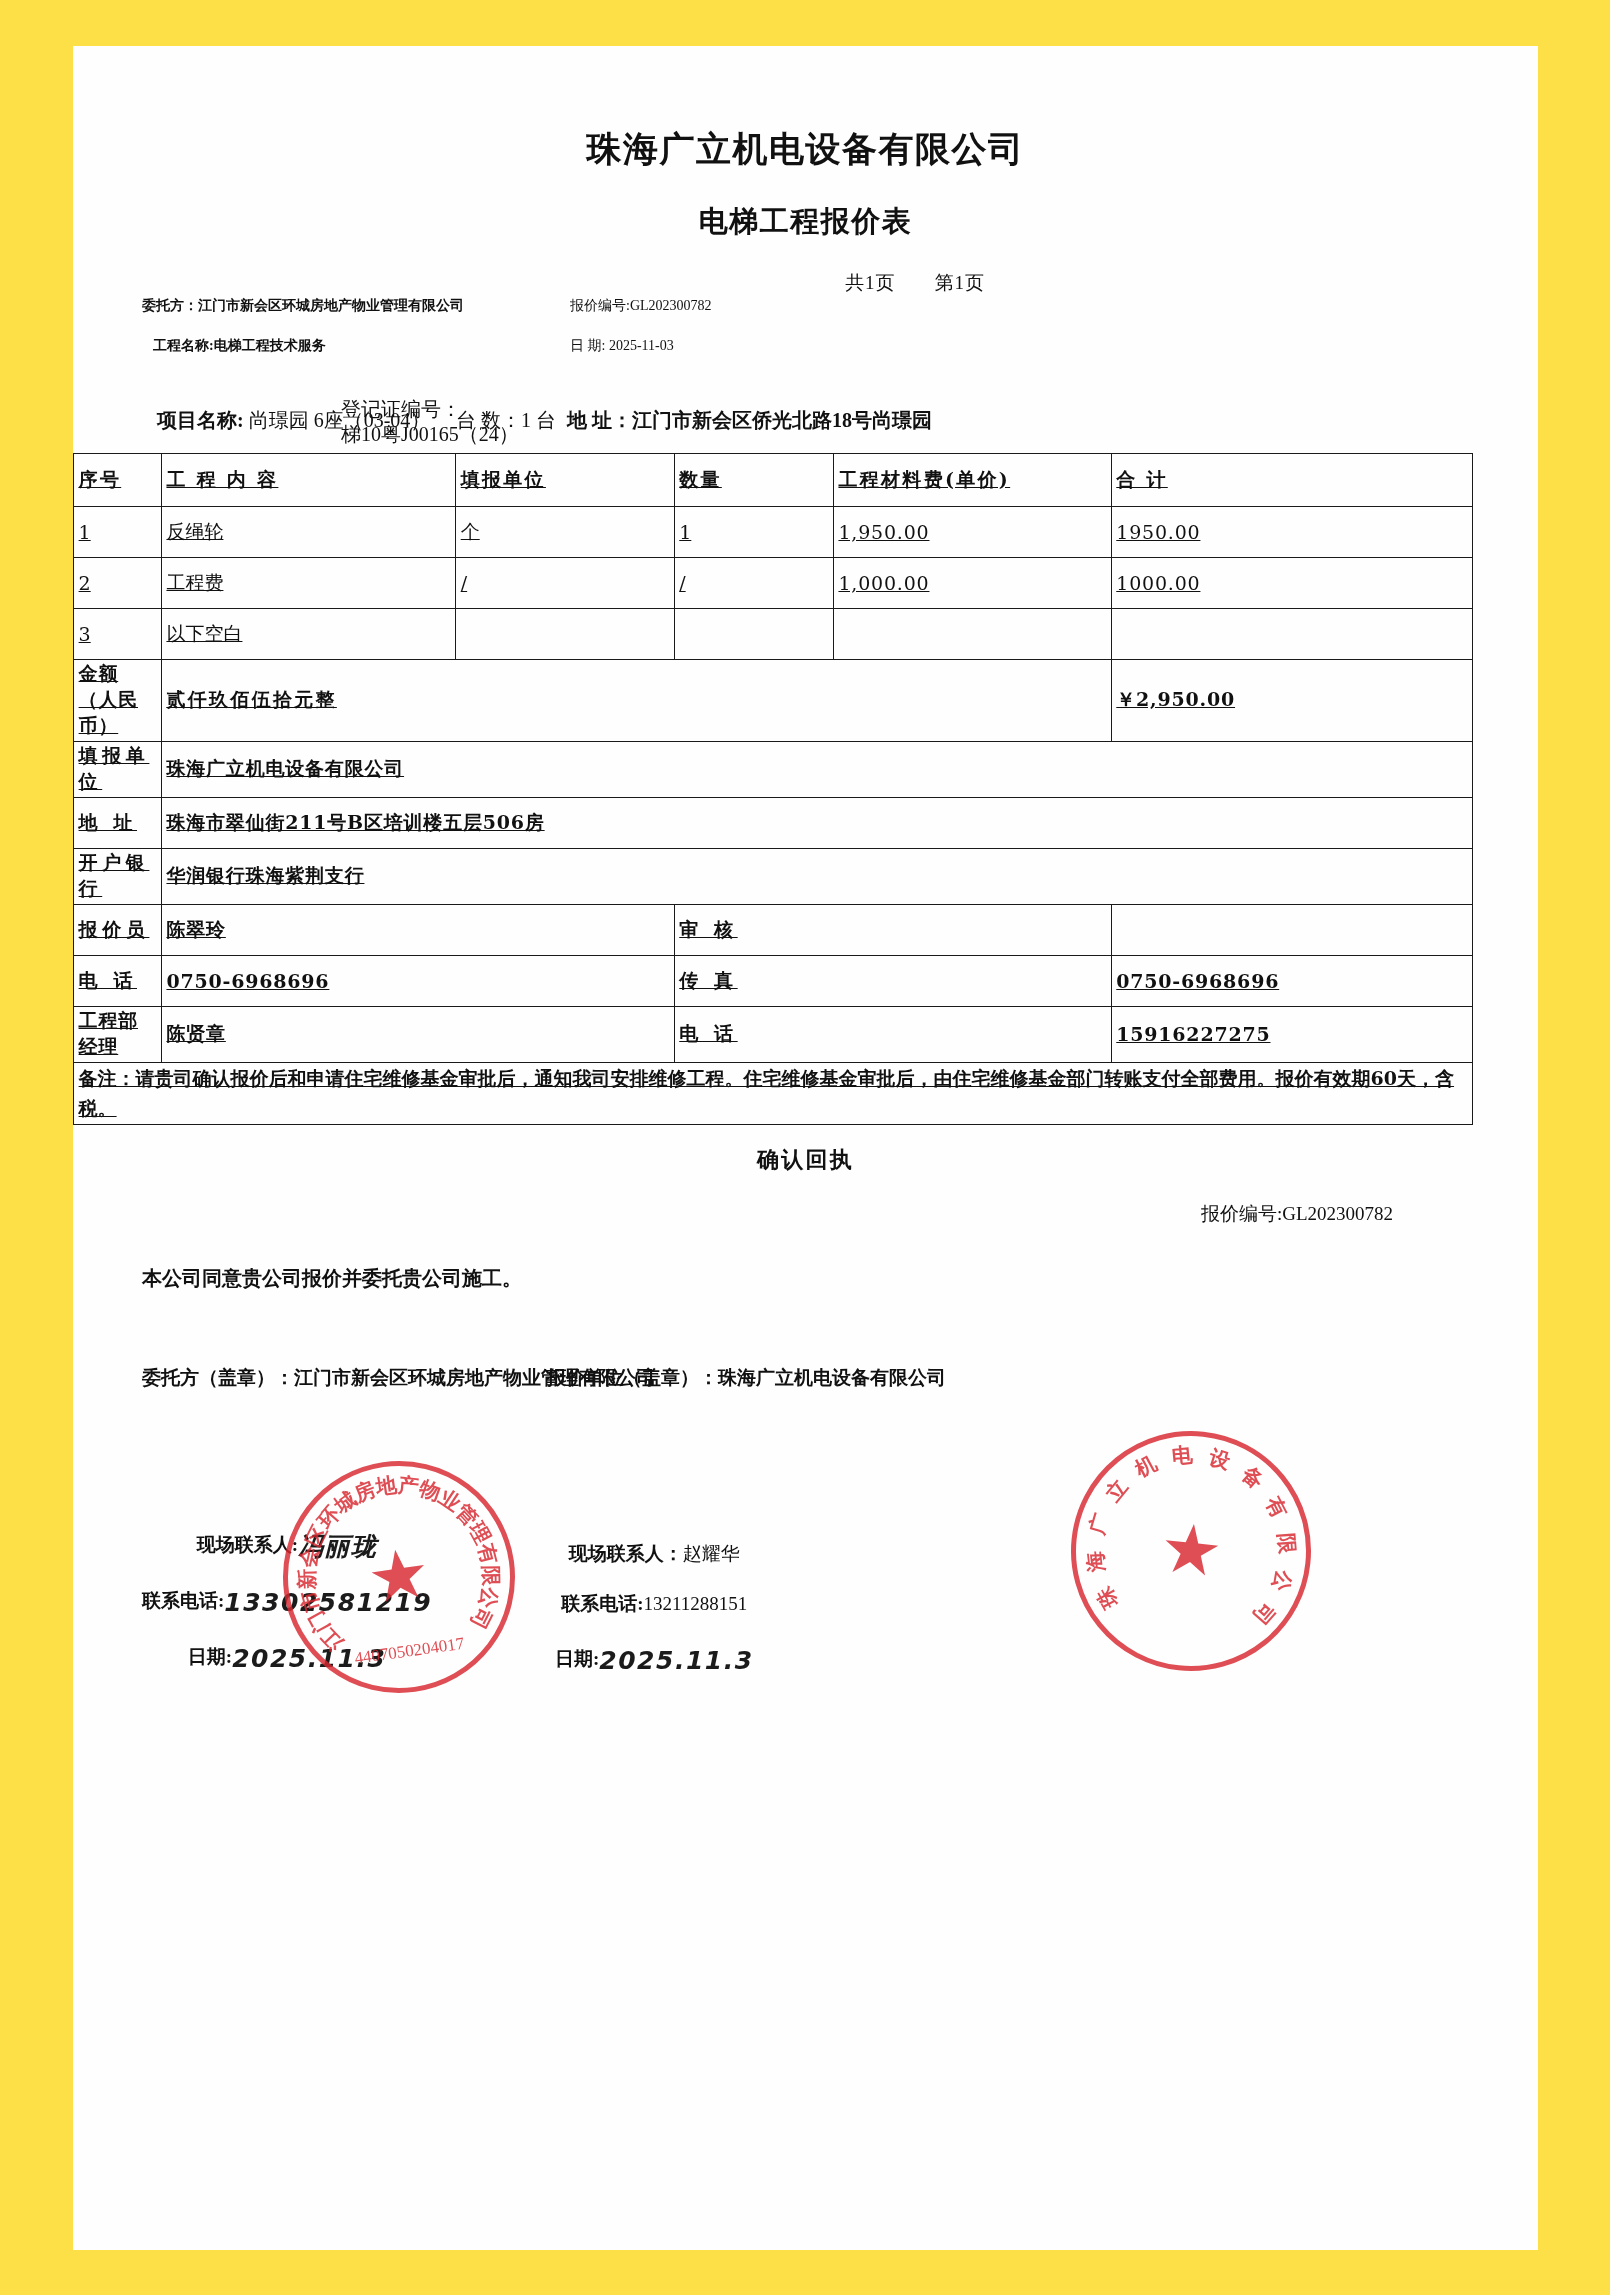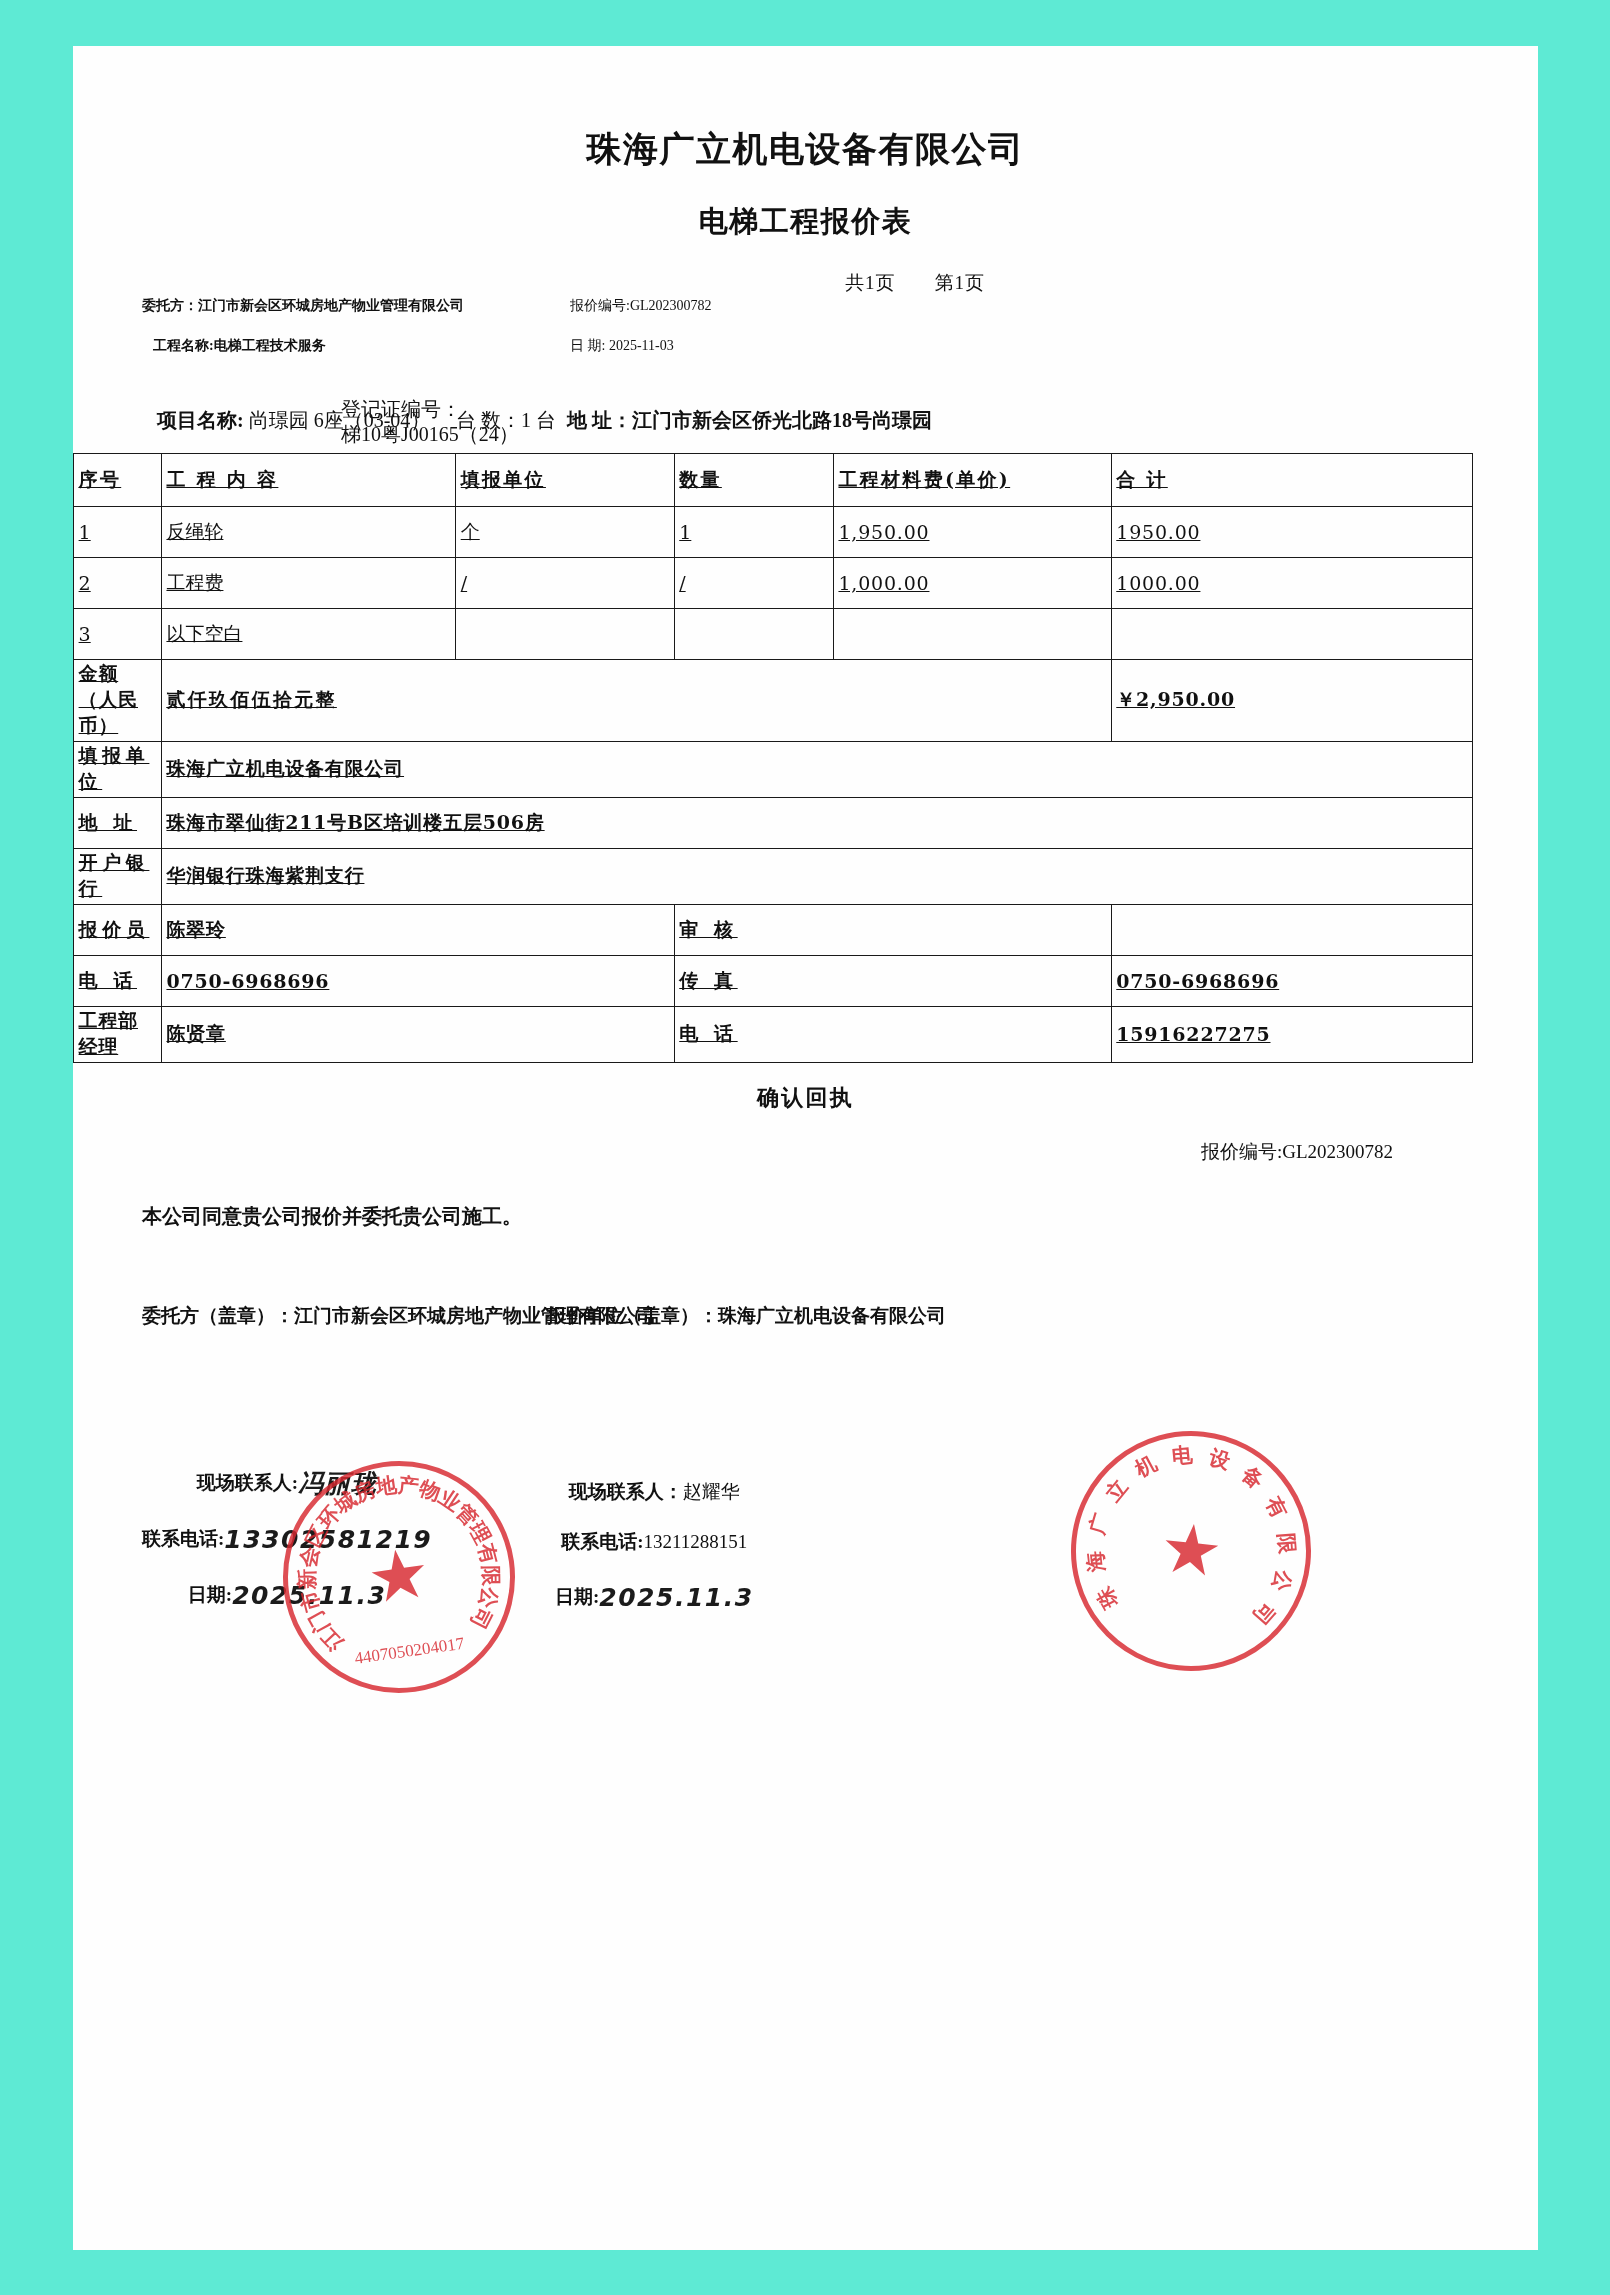--- a/index.html
+++ b/index.html
@@ -4,21 +4,21 @@
 <style>
   html, body {
     margin: 0;
     padding: 0;
     background: #b8b8b8;
   }
   .page {
     position: relative;
     width: 1611px;
     height: 2295px;
-    background: #5eead4;
+    background: #fde047;
     margin: 0 auto;
     font-family: "Liberation Serif", "DejaVu Serif", serif;
     color: #111;
     overflow: hidden;
   }
   .sheet {
     position: absolute;
     left: 73px;
     top: 46px;
     width: 1465px;
@@ -346,20 +346,23 @@
           <td colspan="2" class="label-cell">传    真</td>
           <td class="centerbold money">0750-6968696</td>
         </tr>
         <tr>
           <td class="label-cell" style="letter-spacing:0.8px;">工程部经理</td>
           <td colspan="2" class="centerbold">陈贤章</td>
           <td colspan="2" class="label-cell">电    话</td>
           <td class="centerbold money">15916227275</td>
         </tr>
 
+        <tr>
+          <td colspan="6" class="remark">备注：请贵司确认报价后和申请住宅维修基金审批后，通知我司安排维修工程。住宅维修基金审批后，由住宅维修基金部门转账支付全部费用。报价有效期60天，含税。</td>
+        </tr>
       </tbody>
     </table>
 
     <div class="receipt-title">确认回执</div>
 
     <div class="receipt-no">
       <span>报价编号:</span><span>GL202300782</span>
     </div>
 
     <div class="agree-line">本公司同意贵公司报价并委托贵公司施工。</div>

